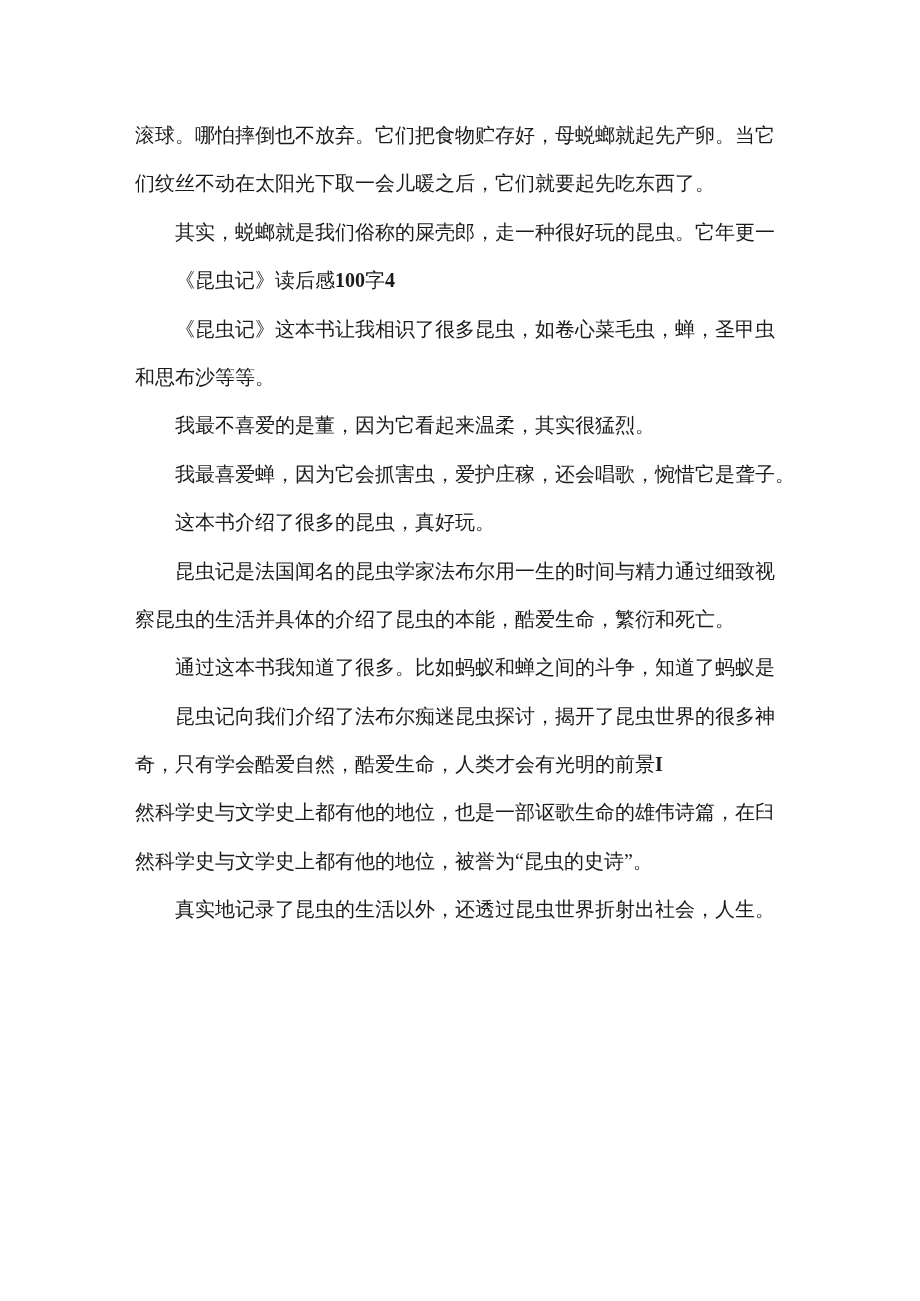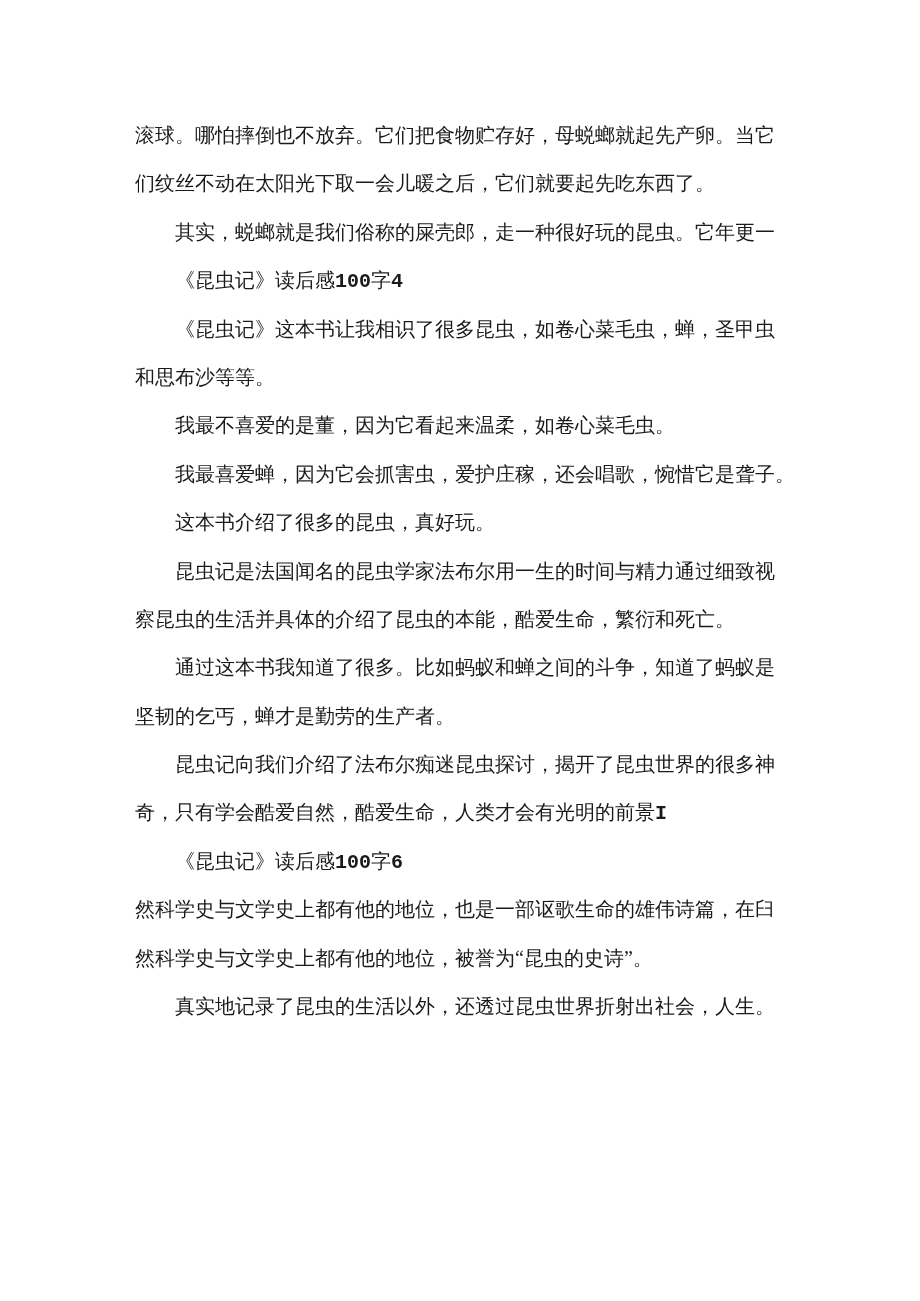--- a/index.html
+++ b/index.html
@@ -38,41 +38,39 @@
   }
   .line.indent {
     padding-left: 40px; 
   }
   .seg {
     font-weight: 400;
     text-align: right;
   }
   .seg-b {
     font-weight: 700;
-    font-family: Liberation Mono, monospace;
+    font-family: Liberation Serif, serif;
   }
 </style>
 </head>
 <body>
 
 <div class="page">
   <div class="doc-body">
       <div class="line"><span class="seg">滚球。哪怕摔倒也不放弃。它们把食物贮存好，母蜕螂就起先产卵。当它</span></div>
       <div class="line"><span class="seg">们纹丝不动在太阳光下取一会儿暖之后，它们就要起先吃东西了。</span></div>
       <div class="line indent"><span class="seg">其实，蜕螂就是我们俗称的屎壳郎，走一种很好玩的昆虫。它年更一</span></div>
       <div class="line indent"><span class="seg">《昆虫记》读后感</span><span class="seg seg-b">100</span><span class="seg">字</span><span class="seg seg-b">4</span></div>
       <div class="line indent"><span class="seg">《昆虫记》这本书让我相识了很多昆虫，如卷心菜毛虫，蝉，圣甲虫</span></div>
       <div class="line"><span class="seg">和思布沙等等。</span></div>
-      <div class="line indent"><span class="seg">我最不喜爱的是董，因为它看起来温柔，如卷心菜毛虫。</span></div>
+      <div class="line indent"><span class="seg">我最不喜爱的是董，因为它看起来温柔，其实很猛烈。</span></div>
       <div class="line indent"><span class="seg">我最喜爱蝉，因为它会抓害虫，爱护庄稼，还会唱歌，惋惜它是聋子。</span></div>
       <div class="line indent"><span class="seg">这本书介绍了很多的昆虫，真好玩。</span></div>
       <div class="line indent"><span class="seg">昆虫记是法国闻名的昆虫学家法布尔用一生的时间与精力通过细致视</span></div>
       <div class="line"><span class="seg">察昆虫的生活并具体的介绍了昆虫的本能，酷爱生命，繁衍和死亡。</span></div>
       <div class="line indent"><span class="seg">通过这本书我知道了很多。比如蚂蚁和蝉之间的斗争，知道了蚂蚁是</span></div>
-      <div class="line"><span class="seg">坚韧的乞丐，蝉才是勤劳的生产者。</span></div>
       <div class="line indent"><span class="seg">昆虫记向我们介绍了法布尔痴迷昆虫探讨，揭开了昆虫世界的很多神</span></div>
       <div class="line"><span class="seg">奇，只有学会酷爱自然，酷爱生命，人类才会有光明的前景</span><span class="seg seg-b">I</span></div>
-      <div class="line indent"><span class="seg">《昆虫记》读后感</span><span class="seg seg-b">100</span><span class="seg">字</span><span class="seg seg-b">6</span></div>
       <div class="line"><span class="seg">然科学史与文学史上都有他的地位，也是一部讴歌生命的雄伟诗篇，在臼</span></div>
       <div class="line"><span class="seg">然科学史与文学史上都有他的地位，被誉为“昆虫的史诗”。</span></div>
       <div class="line indent"><span class="seg">真实地记录了昆虫的生活以外，还透过昆虫世界折射出社会，人生。</span></div>
     </div>
 </div>
 
 </body></html>

